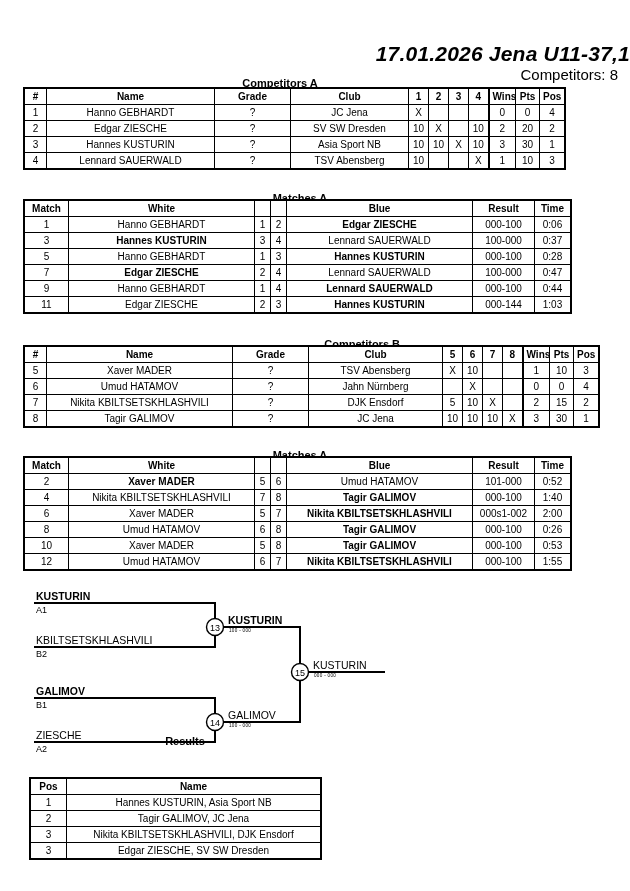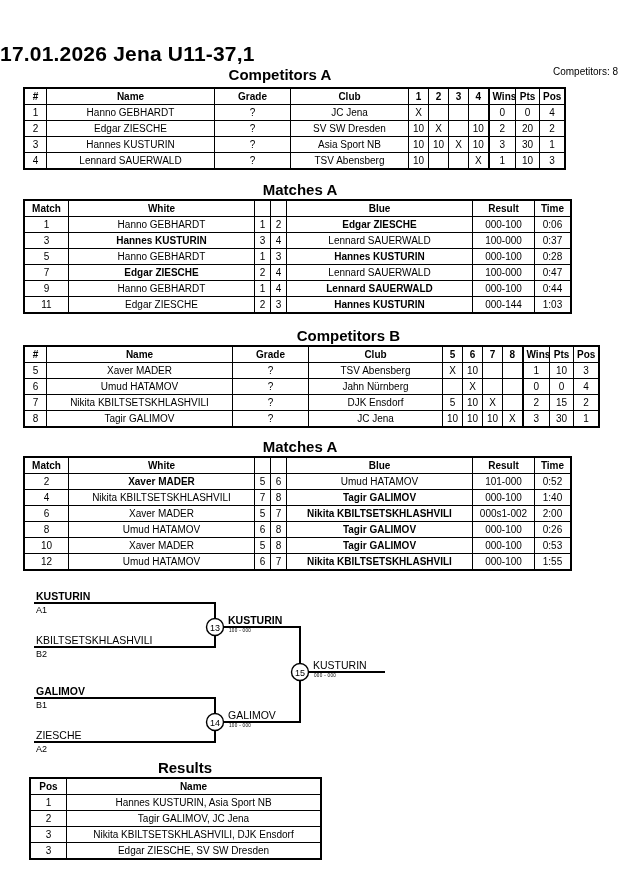--- a/index.html
+++ b/index.html
@@ -15,38 +15,40 @@
     color: #000000;
     overflow: hidden;
   }
 
   
   .page-title {
     position: absolute;
     top: 42px;
     left: 0;
     width: 630px;
-    text-align: left;
+    text-align: right;
     font-size: 21px;
     font-weight: bold;
     letter-spacing: 0.2px;
+    font-style: italic;
   }
   .competitors-count {
     position: absolute;
     top: 66px;
     right: 12px;
-    font-size: 10px;
+    font-size: 15px;
   }
 
   
   .section-caption {
     position: absolute;
-    font-size: 15px;
+    font-size: 11px;
     font-weight: bold;
     text-align: center;
+    margin-top: 11px;
   }
 
   
   table.grid {
     position: absolute;
     border-collapse: collapse;
     font-size: 10px;
     background: #fff;
     table-layout: fixed;
   }
@@ -482,21 +484,21 @@
 
     <text class="bk-name bold" x="228" y="44">KUSTURIN</text>
     <text class="bk-score" x="229" y="52">100 - 000</text>
     <text class="bk-name" x="228" y="139">GALIMOV</text>
     <text class="bk-score" x="229" y="147">100 - 000</text>
     <text class="bk-name" x="313" y="89">KUSTURIN</text>
     <text class="bk-score" x="314" y="97">000 - 000</text>
   </svg>
 </div>
 
-<div class="section-caption" style="top:759px; left:65px; width:240px;">Results</div>
+<div class="section-caption" style="top:724px; left:65px; width:240px;">Results</div>
 
 <table class="grid outer" id="results" style="top:778px; left:30px; width:290px;">
   <colgroup>
       <col style="width:36px">
       <col style="width:254px">
     </colgroup>
   <thead>
     <tr>
       <th class="c">Pos</th>
       <th class="c">Name</th>

